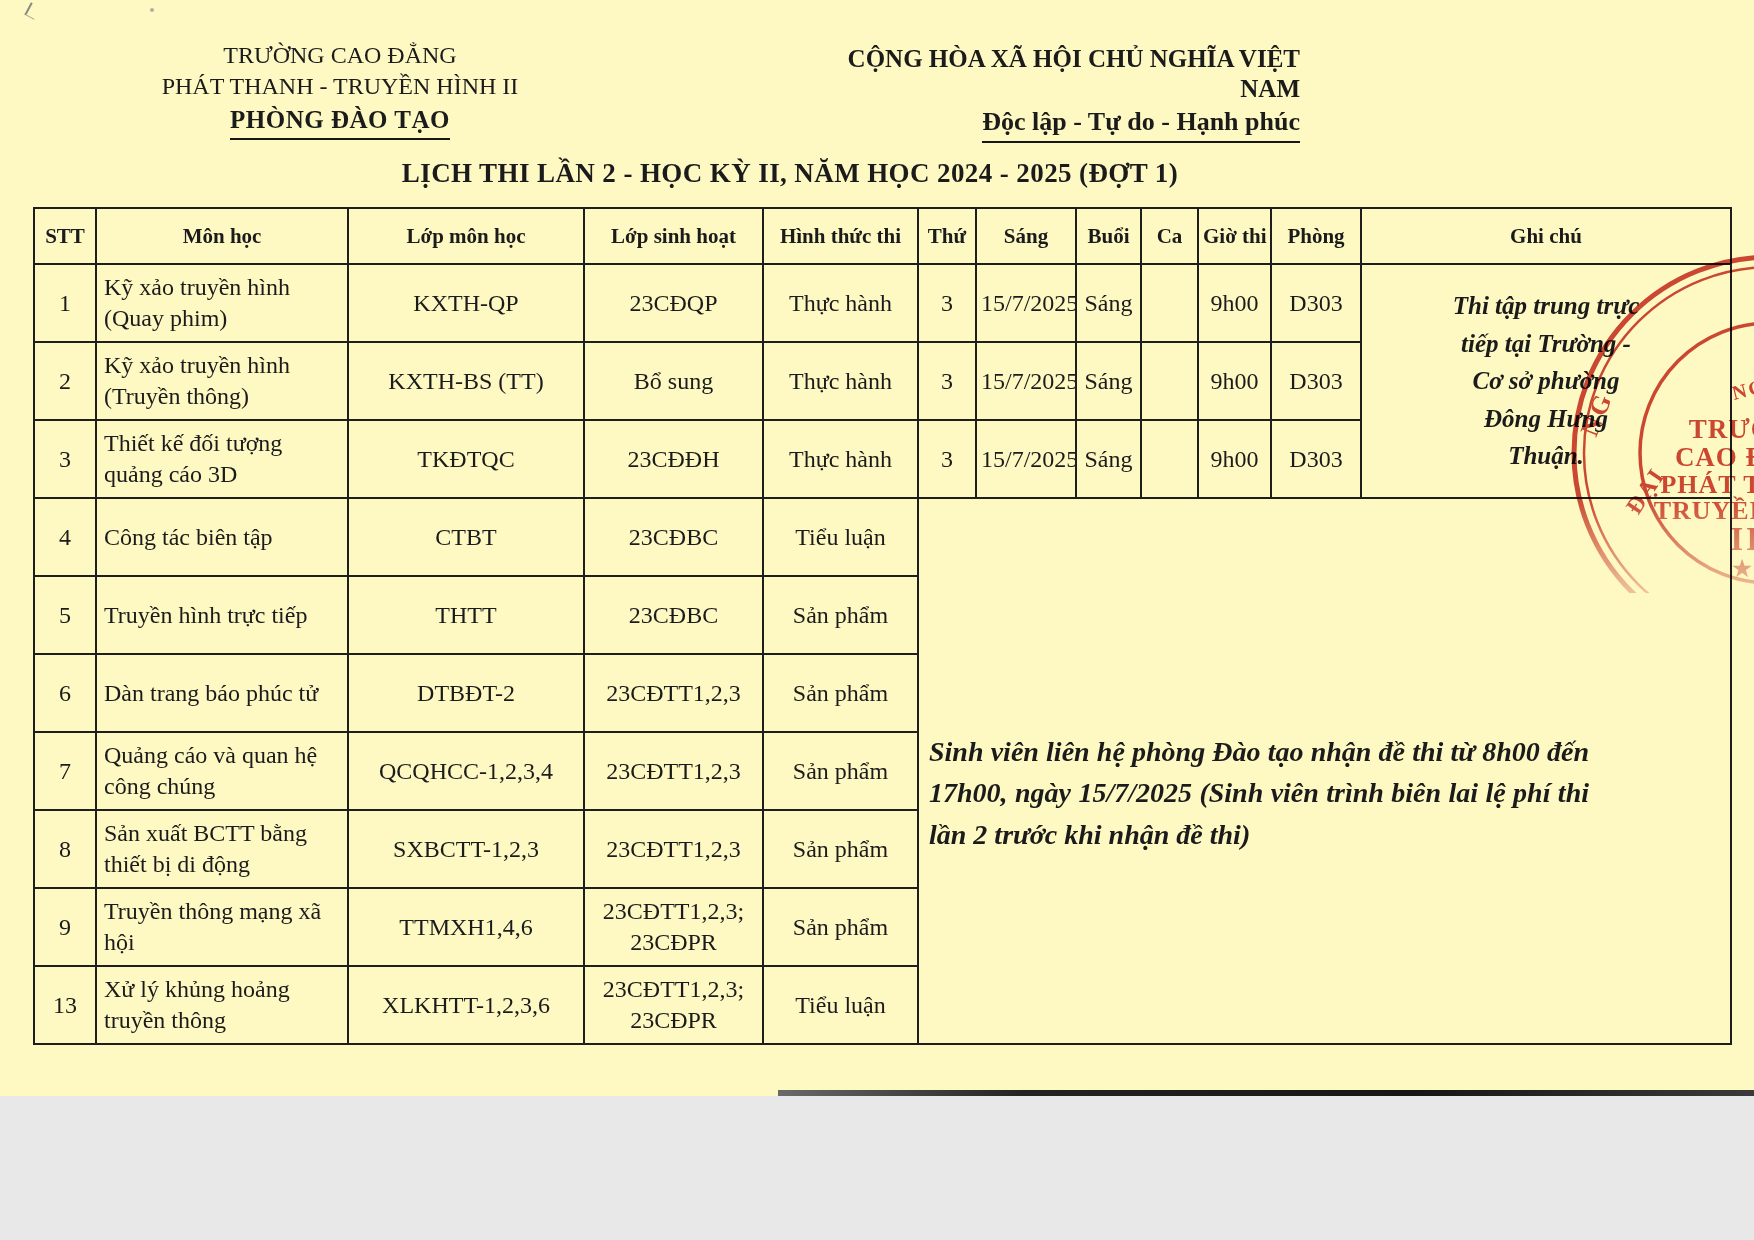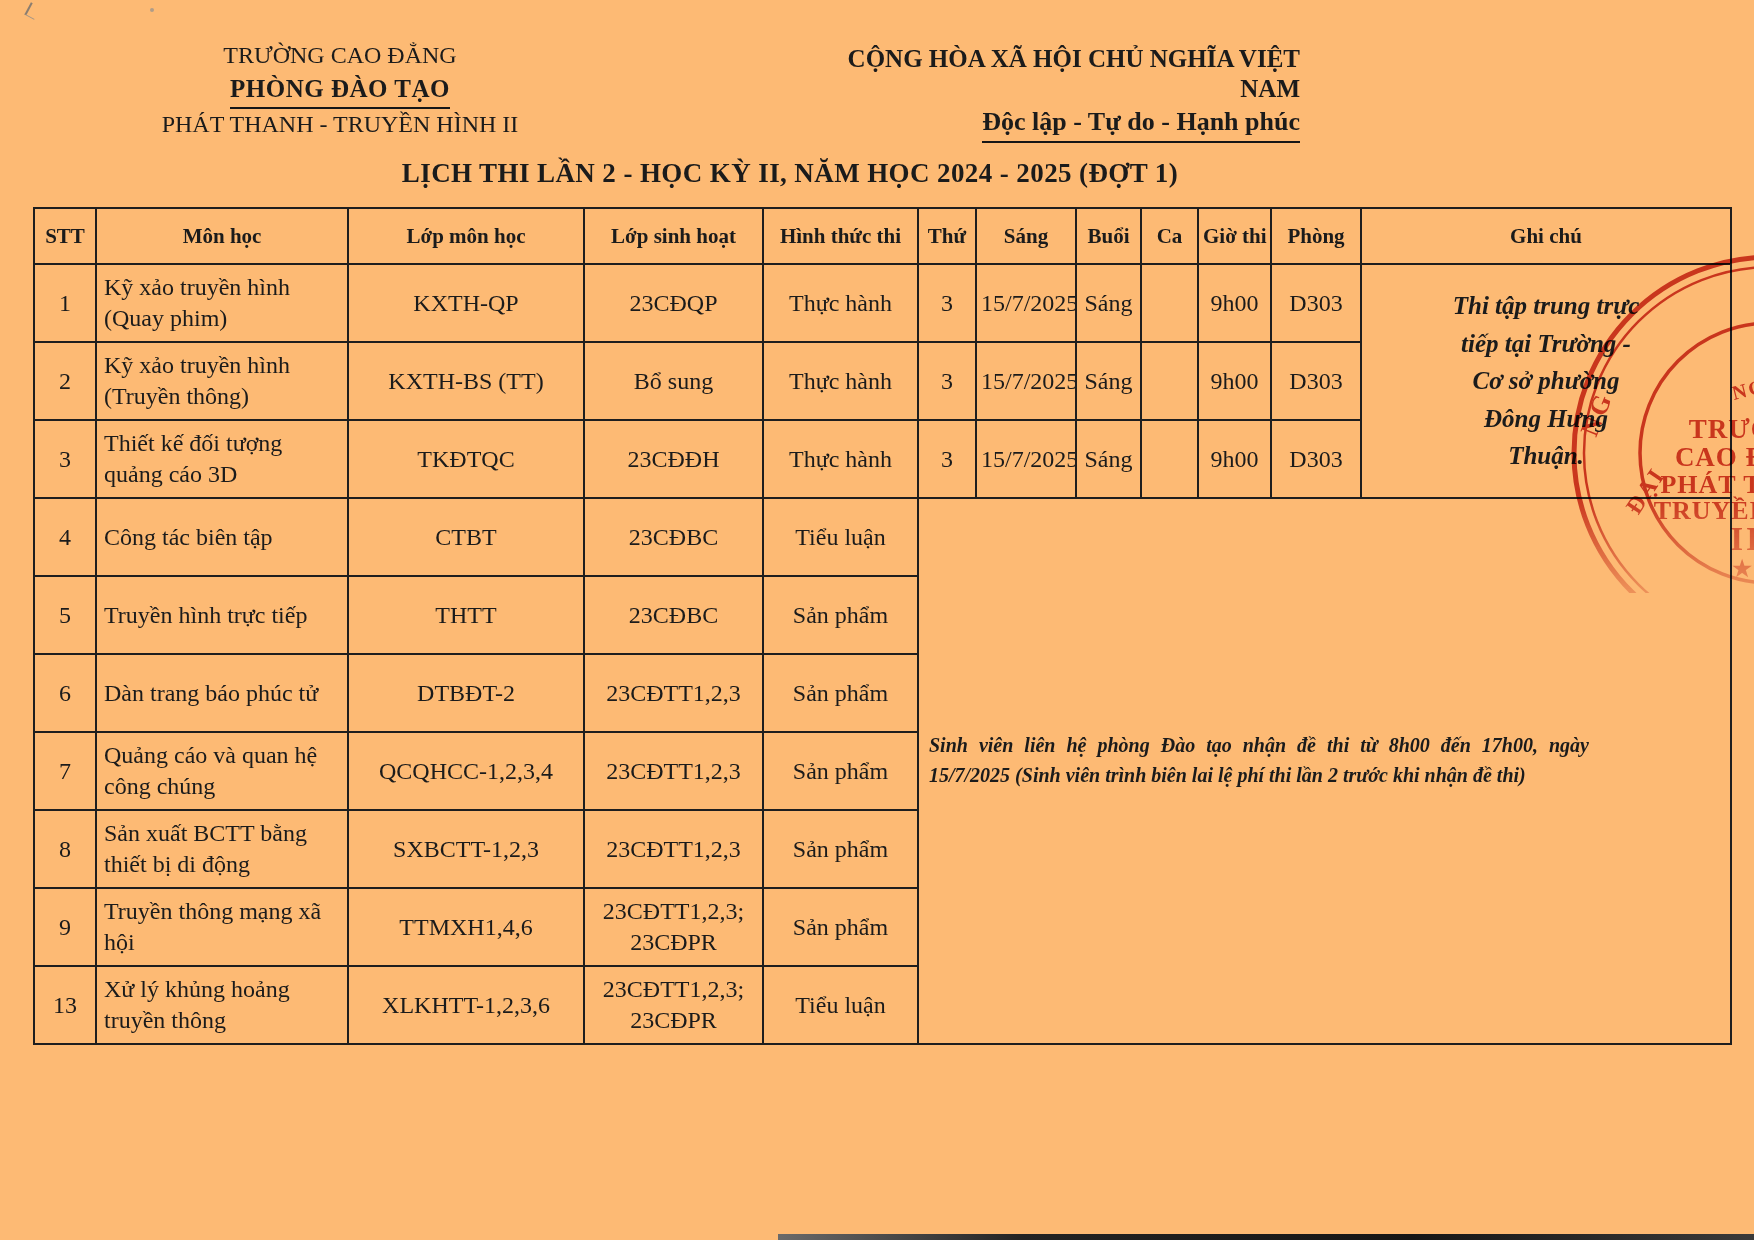--- a/index.html
+++ b/index.html
@@ -1,19 +1,19 @@
 <!DOCTYPE html>
 <html><head>
 <meta charset="utf-8">
 <title>Document</title>
 <style>
   html,body{margin:0;padding:0;background:#e8e8e8;}
   .page{
-    position:relative;width:1754px;height:1240px;overflow:hidden;
-    background:#fdba74;color:#1b1b1b;
+    position:relative;width:1754px;height:1096px;overflow:hidden;
+    background:#fef9c3;color:#1b1b1b;
     font-family:"Liberation Serif","DejaVu Serif",serif;
     text-decoration:underline;
   }
   
   .org-block{position:absolute;left:140px;top:40px;width:400px;text-align:center;
     font-size:24px;line-height:31px;}
   .org-line3{display:inline-block;font-weight:bold;font-size:25px;margin-top:2px;
     padding-bottom:3px;border-bottom:2.5px solid #161616;letter-spacing:.5px;}
   .nat-block{position:absolute;left:810px;top:44px;width:490px;text-align:right;}
   .nat-line1{font-weight:bold;font-size:25px;line-height:30px;}
@@ -30,21 +30,21 @@
   .sched th{font-size:21px;font-weight:bold;white-space:nowrap;}
   .sched tr{height:78px;}
   .sched tr.head{height:56px;}
   td.mon{text-align:left;padding-left:7px;}
   td.pre{white-space:pre-line;}
   td.gnote{vertical-align:middle;}
   .gnote-inner{width:205px;margin:0 auto;font-weight:bold;font-style:italic;
     font-size:25px;line-height:1.5;text-align:center;}
   td.bignote{vertical-align:top;text-align:left;}
   .bignote-inner{width:660px;margin-top:230px;margin-left:6px;
-    font-weight:bold;font-style:italic;font-size:20px;line-height:1.48;
+    font-weight:bold;font-style:italic;font-size:28px;line-height:1.48;
     text-align:justify;}
   
   .stamp{position:absolute;left:1552px;top:248px;width:202px;height:345px;
     overflow:hidden;mix-blend-mode:multiply;opacity:.92;
     -webkit-mask-image:linear-gradient(to bottom,#000 72%,rgba(0,0,0,.55) 90%,rgba(0,0,0,.3) 100%);
     mask-image:linear-gradient(to bottom,#000 72%,rgba(0,0,0,.55) 90%,rgba(0,0,0,.3) 100%);}
   .stamp svg{display:block;}
   .stamp text{font-family:"Liberation Serif","DejaVu Serif",serif;font-weight:bold;}
   
   .scan-strip{position:absolute;left:778px;bottom:0;width:976px;height:6px;
@@ -59,22 +59,22 @@
 <body>
 
 <div class="page">
 
   <div class="mark1"></div>
   <div class="mark2"></div>
   <div class="scan-strip"></div>
 
   <div class="org-block">
     <div>TRƯỜNG CAO ĐẲNG</div>
+    <div>PHÁT THANH - TRUYỀN HÌNH II</div>
     <div><span class="org-line3">PHÒNG ĐÀO TẠO</span></div>
-    <div>PHÁT THANH - TRUYỀN HÌNH II</div>
   </div>
 
   <div class="nat-block">
     <div class="nat-line1">CỘNG HÒA XÃ HỘI CHỦ NGHĨA VIỆT NAM</div>
     <div><span class="nat-line2">Độc lập - Tự do - Hạnh phúc</span></div>
   </div>
 
   <div class="doc-title">LỊCH THI LẦN 2 - HỌC KỲ II, NĂM HỌC 2024 - 2025 (ĐỢT 1)</div>
 
   <table class="sched">

